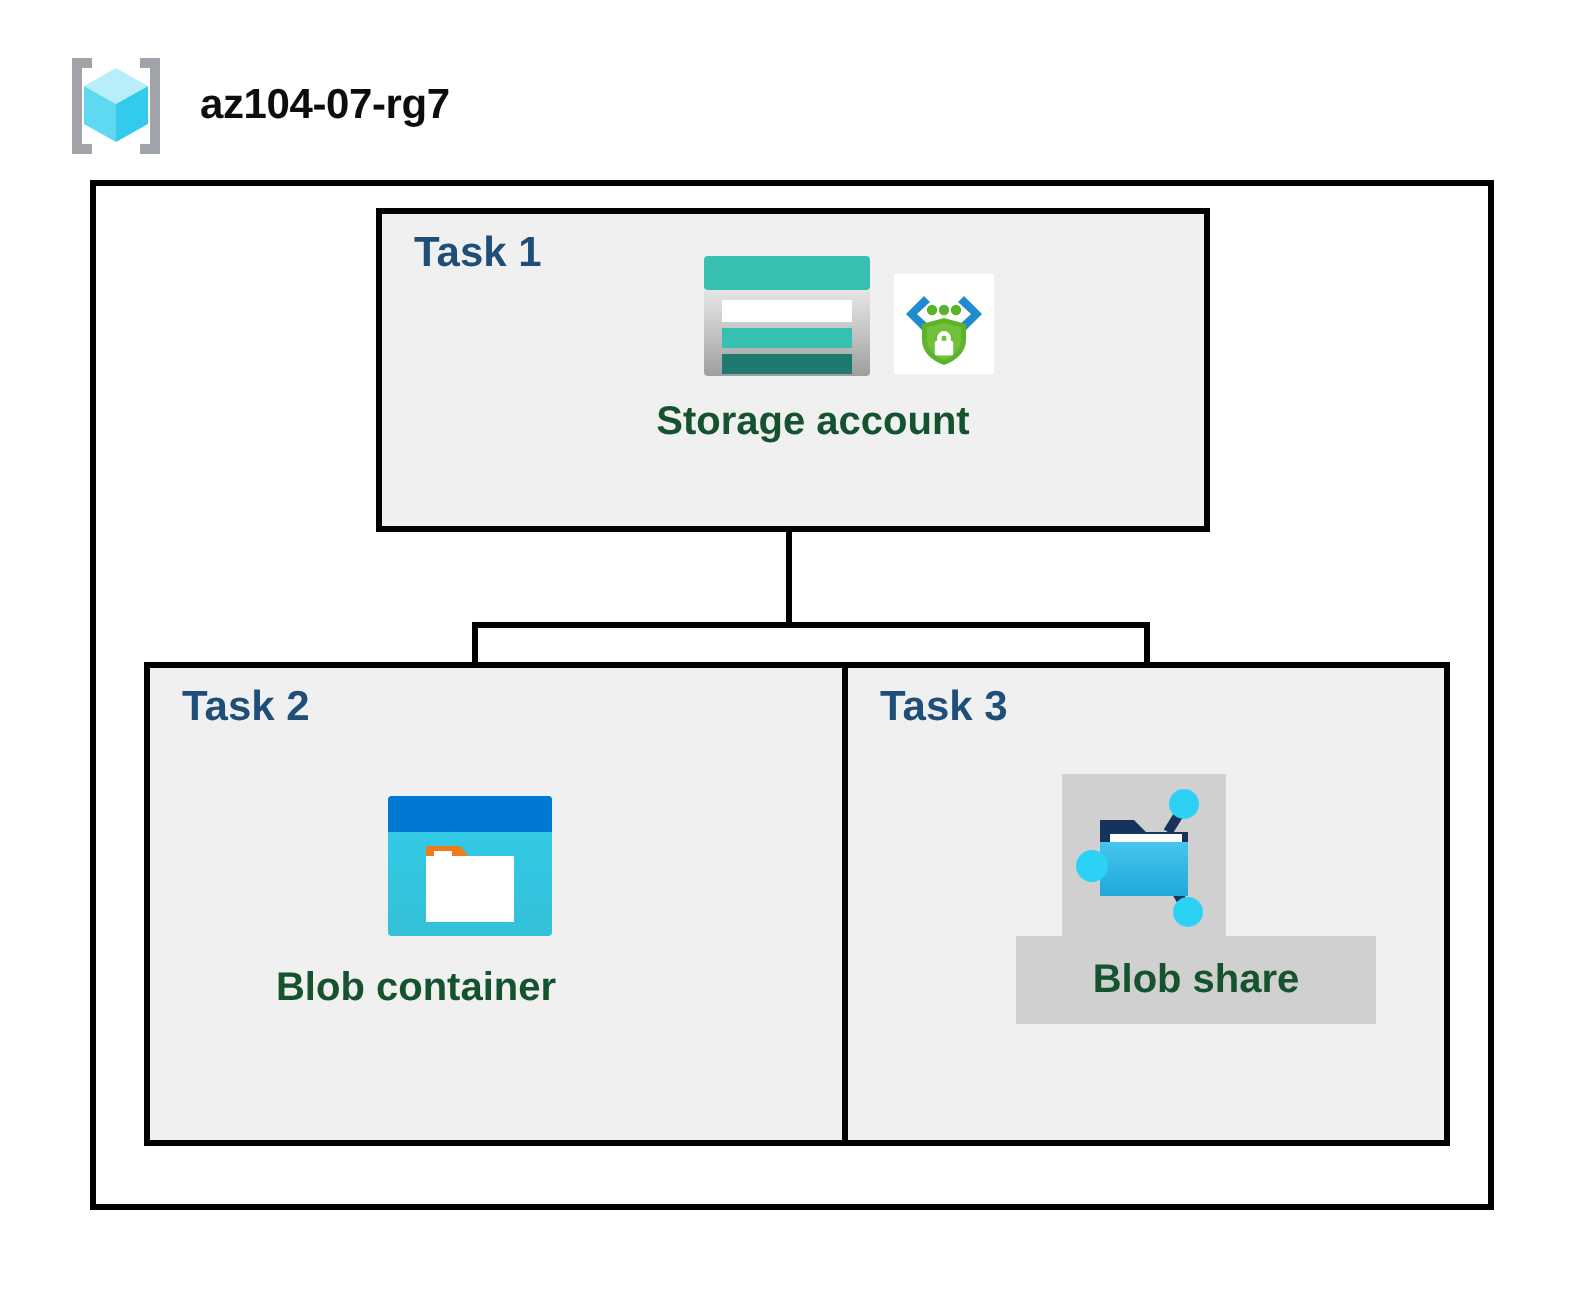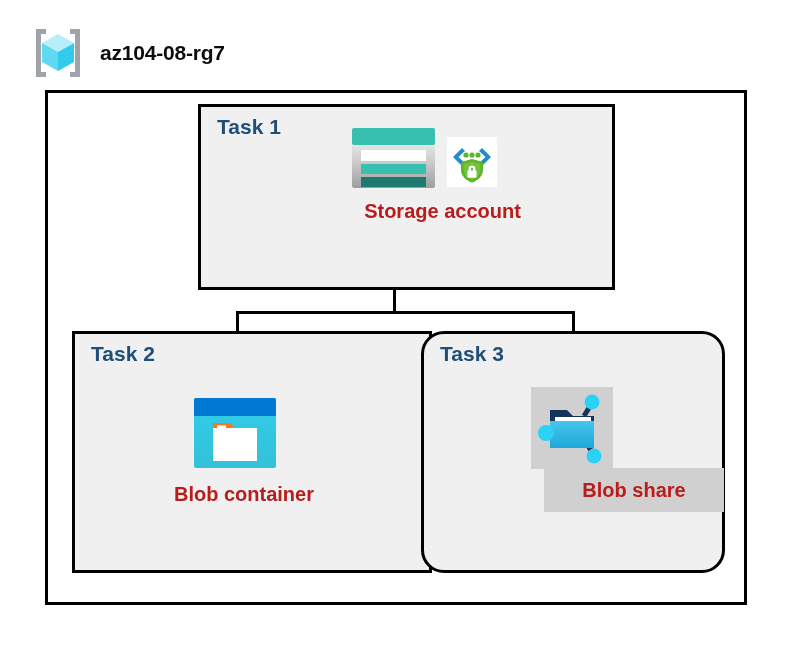--- a/index.html
+++ b/index.html
@@ -53,43 +53,42 @@
     box-sizing: border-box;
   }
 
   
   .task-box {
     position: absolute;
     background: #f0f0f0;
     border: 3px solid #000000;
     box-sizing: border-box;
   }
-  #task-box-1 { left: 198px; top: 104px;  width: 417px; height: 186px; }
+  #task-box-1 { left: 188px; top: 104px;  width: 417px; height: 162px; }
   #task-box-2 { left: 72px;  top: 331px;  width: 360px; height: 242px; }
-  #task-box-3 { left: 421px; top: 331px;  width: 304px; height: 242px; border-radius: 23px; }
+  #task-box-3 { left: 421px; top: 331px;  width: 304px; height: 242px; }
 
   .task-label {
     position: absolute;
     left: 16px;
     top: 8px;
     font-size: 21px;
     font-weight: bold;
     color: #1f4e79;
     white-space: nowrap;
   }
 
   
   .node-label {
     position: absolute;
     font-size: 20px;
     font-weight: bold;
-    color: #b91c1c;
+    color: #14532d;
     white-space: nowrap;
     text-align: center;
-    margin-left: 36px;
   }
   #label-storage   { left: 198px; top: 200px; width: 417px; }
   #label-blob      { left: 56px;  top: 483px; width: 304px; }
   #label-fileshare {
     left: 508px;
     top: 468px;
     width: 180px;
     height: 44px;
     background: #d0d0d0;
     display: flex;
@@ -138,21 +137,21 @@
       <path d="M16 3 L6 3 L6 51 L16 51 L16 46 L11 46 L11 8 L16 8 Z" fill="#A0A4A8"></path>
 
       <path d="M40 3 L50 3 L50 51 L40 51 L40 46 L45 46 L45 8 L40 8 Z" fill="#A0A4A8"></path>
 
       <path d="M28 8 L44 17 L28 26 L12 17 Z" fill="#B8EEFA"></path>
 
       <path d="M12 17 L28 26 L28 45 L12 36 Z" fill="#5FD9F2"></path>
 
       <path d="M44 17 L44 36 L28 45 L28 26 Z" fill="#33CBEB"></path>
     </svg>
-    <div class="rg-title">az104-08-rg7</div>
+    <div class="rg-title">az104-07-rg7</div>
   </div>
 
   <div class="rg-boundary"></div>
 
   <div class="conn conn-v" id="conn-trunk"></div>
   <div class="conn conn-h" id="conn-bus"></div>
   <div class="conn conn-v" id="conn-branch-left"></div>
   <div class="conn conn-v" id="conn-branch-right"></div>
 
   <div class="task-box" id="task-box-1">

